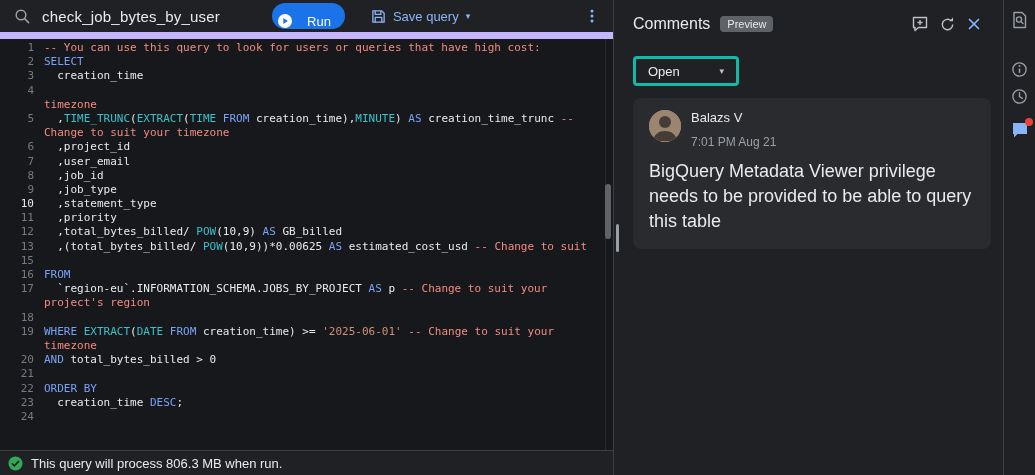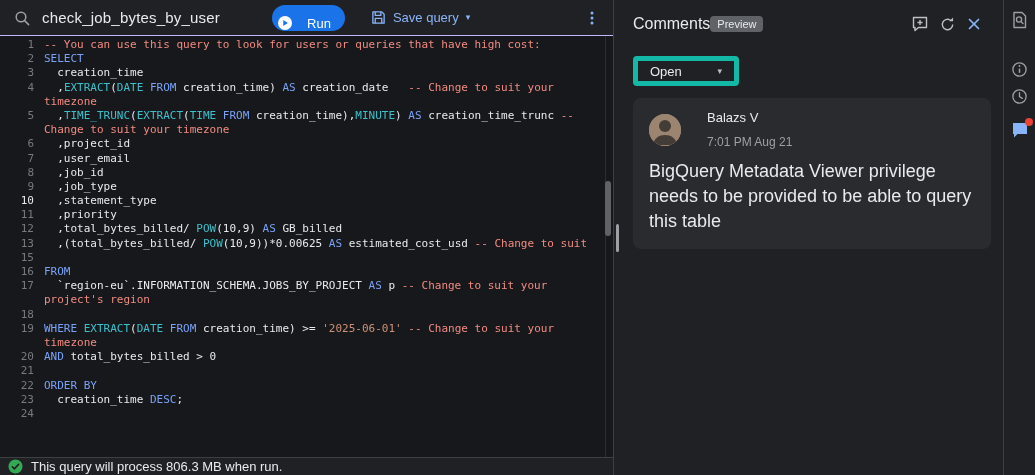--- a/index.html
+++ b/index.html
@@ -2,21 +2,21 @@
 <html><head>
 <meta charset="utf-8">
 <style>
   * { box-sizing: border-box; }
   html,body { margin:0; padding:0; background:#111; }
   body { font-family:"Liberation Sans", sans-serif; }
   .app { width:1035px; height:475px; display:flex; background:#202124; overflow:hidden; position:relative; }
 
   
   .left-col { width:613px; flex:none; display:flex; flex-direction:column; height:475px; }
-  .topbar { height:36px; flex:none; display:flex; align-items:center; gap:8px; padding:16px 10px; background:#202124; border-bottom:1px solid #c4b5fd; }
+  .topbar { height:36px; flex:none; display:flex; align-items:center; gap:8px; padding:16px 10px; background:#202124; border-bottom:7px solid #c4b5fd; }
   .tab-title { color:#e8eaed; font-size:15px; font-weight:500; letter-spacing:.2px; }
   .run-btn { margin-left:44px; display:flex; align-items:flex-end; gap:14px; background:#1a73e8; color:#fff; border:none; border-radius:14px; height:26px; padding:0 14px 0 5px; font-size:13px; font-weight:500; font-family:inherit; cursor:pointer; }
   .save-btn { margin-left:12px; display:flex; align-items:center; gap:7px; background:none; border:none; color:#8ab4f8; font-size:13px; font-weight:500; font-family:inherit; cursor:pointer; padding:4px 6px; }
   .caret { font-size:9px; line-height:1; color:inherit; }
   .spacer { flex:1; }
   .icon-btn { background:none; border:none; padding:3px; display:flex; align-items:center; justify-content:center; cursor:pointer; }
 
   .editor { flex:1; position:relative; background:#17181b; overflow:hidden; font-family:"DejaVu Sans Mono", monospace; font-size:11px; line-height:14.2px; padding-top:2px; }
   .code-row { display:flex; height:14.2px; }
   .gutter { flex:none; width:44px; padding-right:10px; text-align:right; color:#767b81; user-select:none; }
@@ -24,36 +24,36 @@
   .code-text { white-space:pre; }
   .tk-txt { color:#e8eaed; }
   .tk-kw  { color:#7aa2f7; }
   .tk-fn  { color:#3ac1cc; }
   .tk-com { color:#f28b82; }
   .tk-str { color:#ce9178; }
   .tk-num { color:#e8eaed; }
   .scroll-track { position:absolute; top:0; bottom:0; right:7px; width:1px; background:#2b2d30; }
   .scroll-thumb { position:absolute; right:2px; top:145px; width:6px; height:55px; border-radius:3px; background:#5f6368; cursor:pointer; }
 
-  .statusbar { height:18px; flex:none; display:flex; align-items:center; gap:8px; padding:0 8px; background:#202124; border-top:1px solid #3c4043; color:#e8eaed; font-size:13px; }
+  .statusbar { height:25px; flex:none; display:flex; align-items:center; gap:8px; padding:0 8px; background:#202124; border-top:1px solid #3c4043; color:#e8eaed; font-size:13px; }
 
   
   .divider { width:8px; flex:none; background:#202124; border-left:1px solid #3c4043; position:relative; cursor:col-resize; }
   .divider .handle { position:absolute; top:224px; left:2px; width:3px; height:28px; border-radius:2px; background:#9aa0a6; }
 
   
   .comments { width:382px; flex:none; background:#202124; padding:10px 12px 0 12px; display:flex; flex-direction:column; }
-  .c-header { display:flex; align-items:center; height:28px; padding-right:6px; }
+  .c-header { display:flex; align-items:center; gap:10px; height:28px; padding-right:6px; }
   .c-title { color:#e8eaed; font-size:16px; }
   .chip { background:#5f6368; color:#e8eaed; font-size:11px; padding:2px 7px; border-radius:4px; }
   .c-icons { display:flex; align-items:center; gap:4px; }
-  .open-dd { margin-top:18px; width:106px; height:30px; border:5px solid #14b8a6; border-radius:4px; background:none; color:#e8eaed; font-size:13px; font-family:inherit; display:flex; align-items:center; justify-content:space-between; padding:0 12px; cursor:pointer; }
+  .open-dd { margin-top:18px; width:106px; height:30px; border:3px solid #14b8a6; border-radius:4px; background:none; color:#e8eaed; font-size:13px; font-family:inherit; display:flex; align-items:center; justify-content:space-between; padding:0 12px; cursor:pointer; }
   .open-dd .caret { color:#bdc1c6; }
   .card { margin-top:12px; background:#2a2b2e; border-radius:8px; padding:12px 16px 14px 16px; cursor:pointer; }
-  .card-head { display:flex; align-items:center; gap:26px; }
+  .card-head { display:flex; gap:10px; }
   .avatar { width:32px; height:32px; border-radius:50%; overflow:hidden; flex:none; background:#9c8570; }
   .author { color:#e8eaed; font-size:13px; font-weight:500; }
   .time { color:#9aa0a6; font-size:12px; margin-top:10px; }
   .card-body { margin-top:10px; color:#e8eaed; font-size:18px; line-height:1.4; }
 
   
   .rail { width:32px; flex:none; background:#202124; border-left:1px solid #3c4043; display:flex; flex-direction:column; align-items:center; padding-top:8px; }
   .rail .icon-btn { margin-bottom:4px; }
   .rail .gap-top { margin-top:22px; }
   .badge-wrap { position:relative; margin-top:6px; }
@@ -113,21 +113,20 @@
           <div class="code-row">
             <span class="gutter">2</span>
             <span class="code-text"><span class="tk-kw">SELECT</span></span>
           </div>
           <div class="code-row">
             <span class="gutter">3</span>
             <span class="code-text"><span class="tk-txt">  creation_time</span></span>
           </div>
           <div class="code-row">
             <span class="gutter">4</span>
-            <span class="code-text"><span class="tk-txt">  ,</span><span class="tk-fn">EXTRACT</span><span class="tk-txt">(</span><span class="tk-fn">DATE</span><span class="tk-txt"> </span><span class="tk-kw">FROM</span><span class="tk-txt"> creation_time) </span><span class="tk-kw">AS</span><span class="tk-txt"> creation_date   </span><span class="tk-com">-- Change to suit your</span></span>
           </div>
           <div class="code-row">
             <span class="gutter"></span>
             <span class="code-text"><span class="tk-com">timezone</span></span>
           </div>
           <div class="code-row">
             <span class="gutter">5</span>
             <span class="code-text"><span class="tk-txt">  ,</span><span class="tk-fn">TIME_TRUNC</span><span class="tk-txt">(</span><span class="tk-fn">EXTRACT</span><span class="tk-txt">(</span><span class="tk-fn">TIME</span><span class="tk-txt"> </span><span class="tk-kw">FROM</span><span class="tk-txt"> creation_time),</span><span class="tk-fn">MINUTE</span><span class="tk-txt">) </span><span class="tk-kw">AS</span><span class="tk-txt"> creation_time_trunc </span><span class="tk-com">--</span></span>
           </div>
           <div class="code-row">

